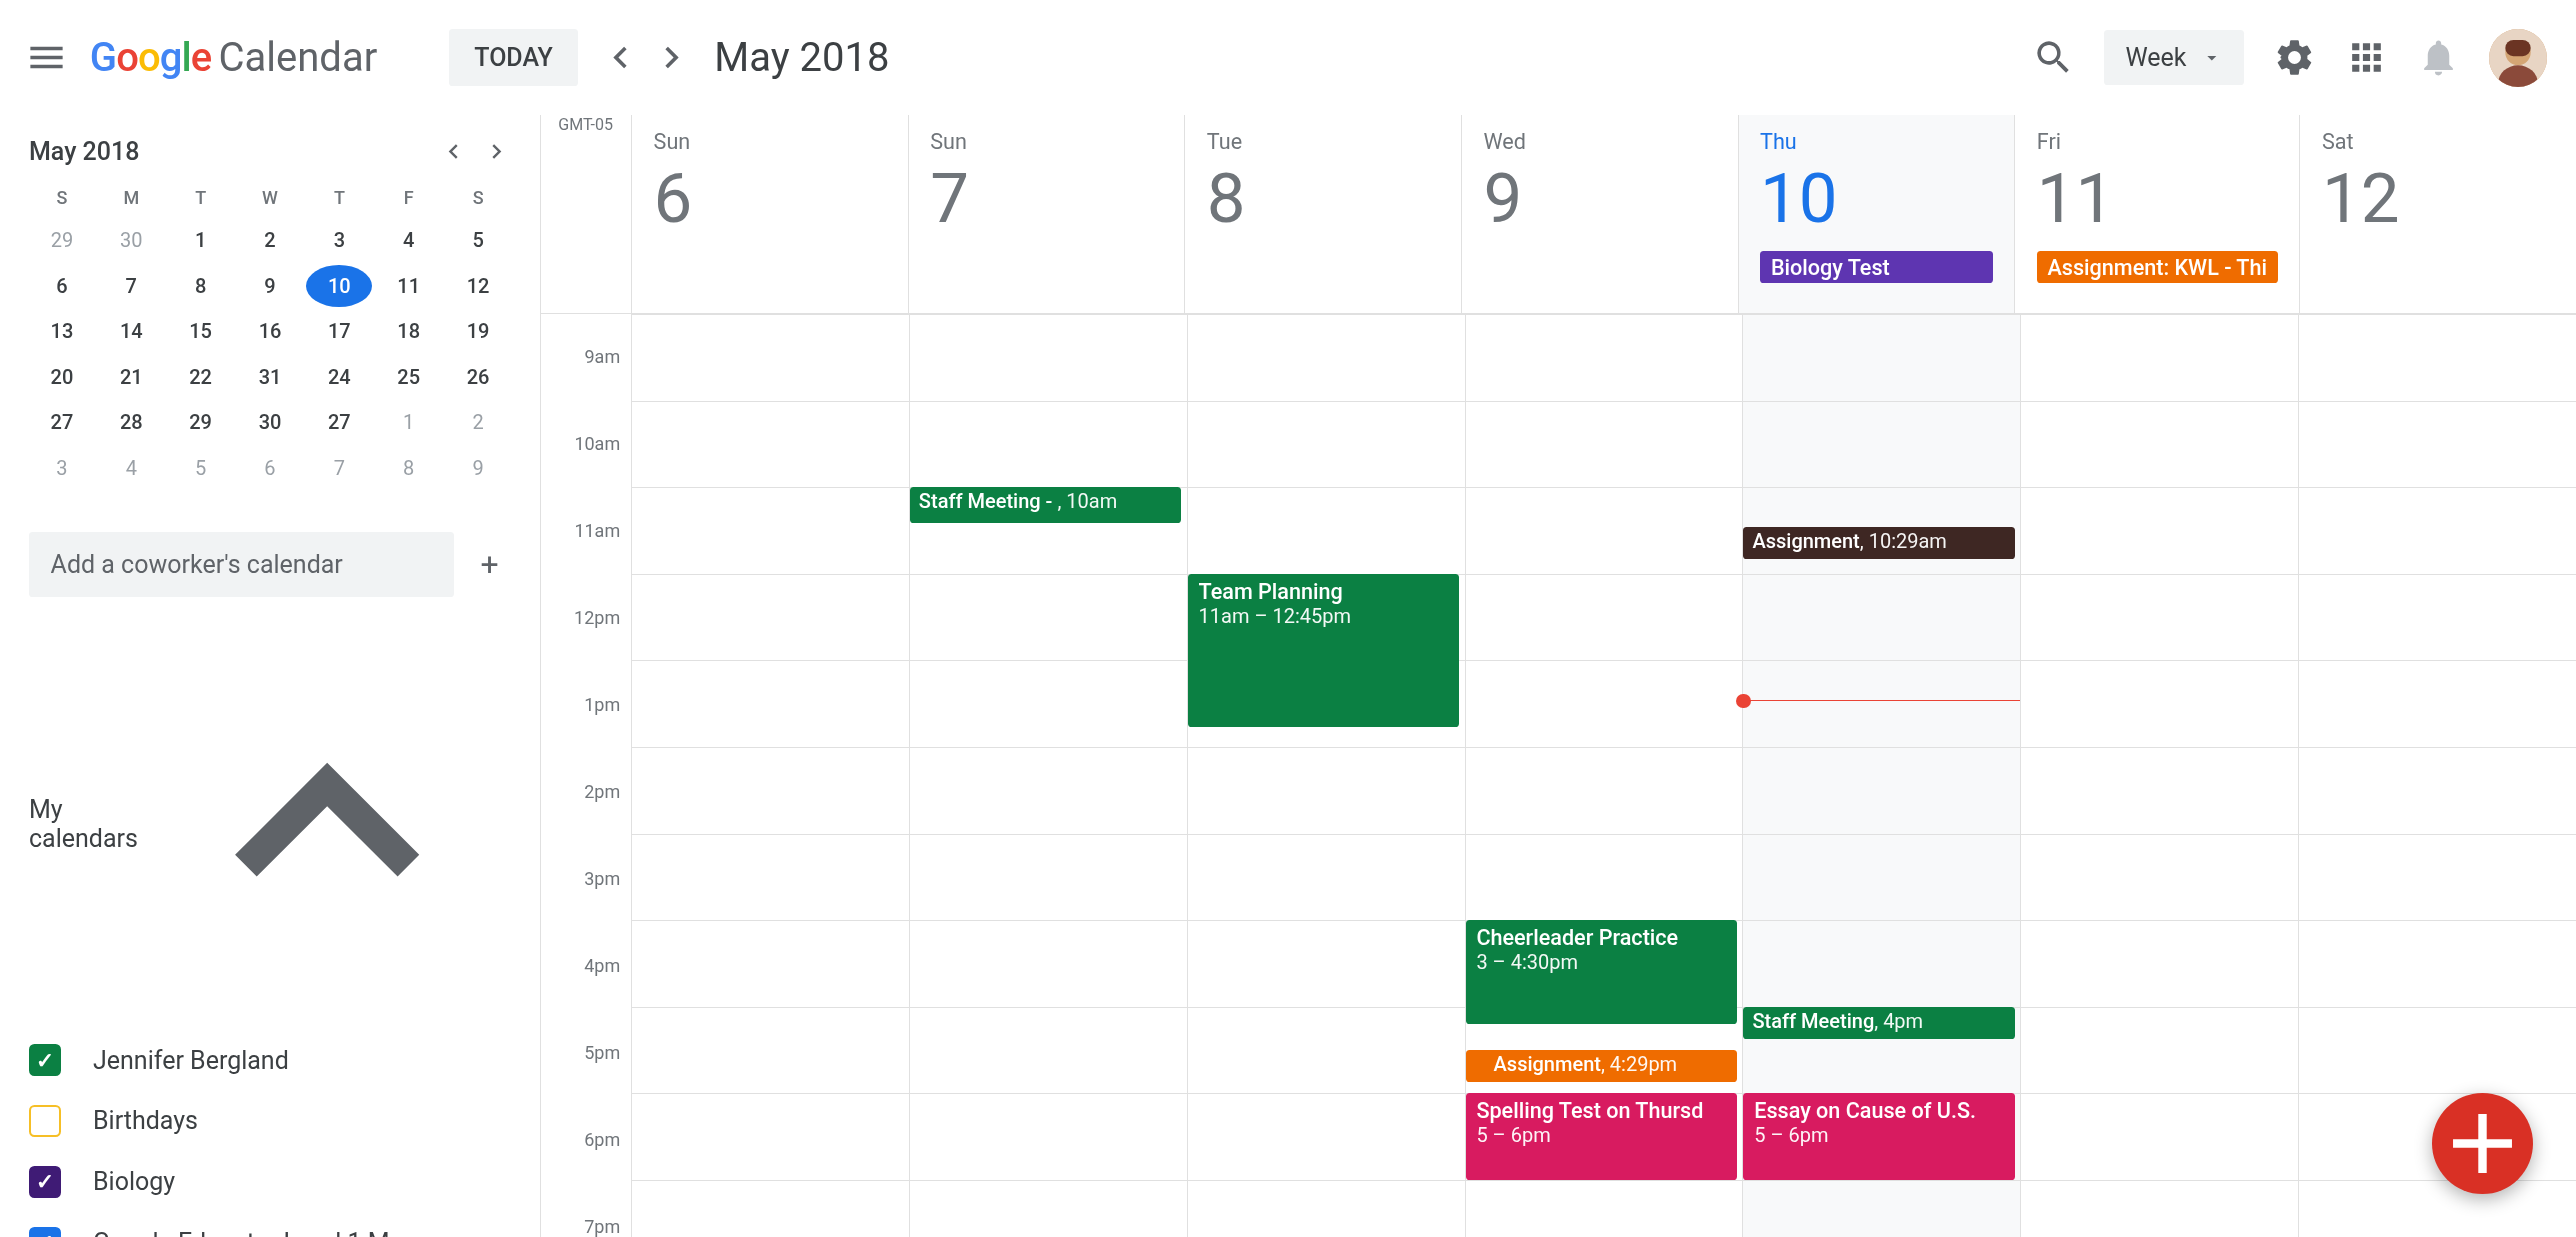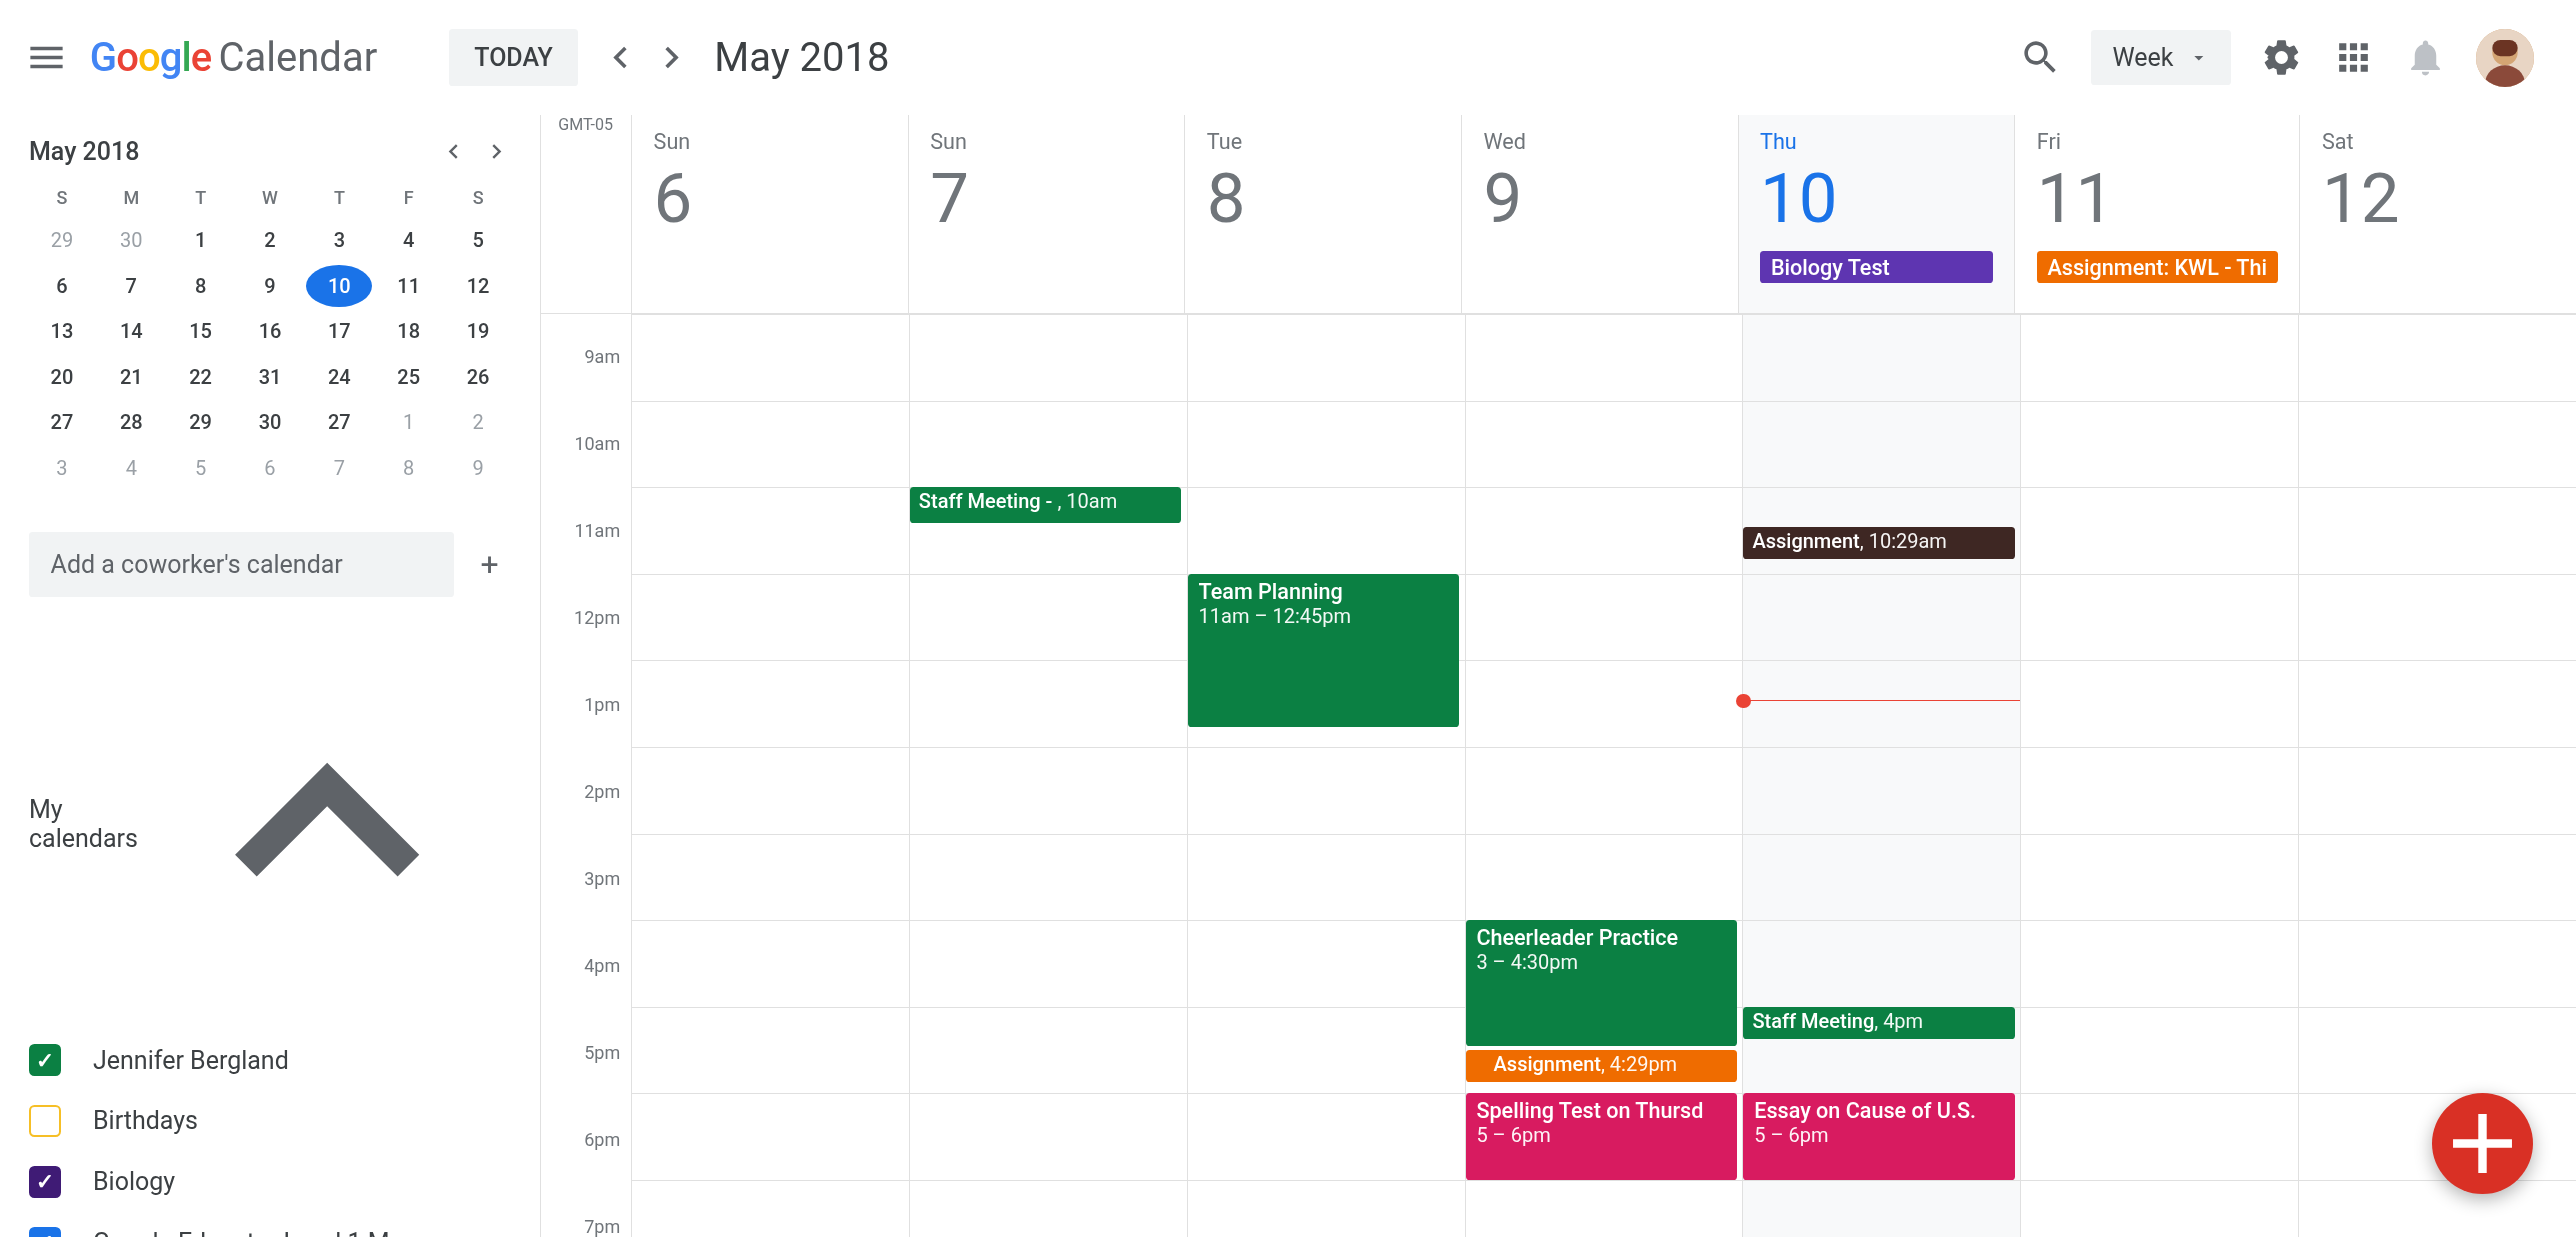--- a/index.html
+++ b/index.html
@@ -11,21 +11,21 @@
 .header{height:115px;display:flex;align-items:center;padding:0 14.4px;position:relative}
 .menu-btn{width:43px;height:43px;display:flex;align-items:center;justify-content:center;border-radius:50%;cursor:pointer;margin-left:10.8px}
 .logo-area{display:flex;align-items:center;margin-left:21.6px;gap:7.2px}
 .logo{font-size:40px;font-weight:500;letter-spacing:-0.9px}
 .logo .g1{color:#4285f4}.logo .g2{color:#ea4335}.logo .g3{color:#fbbc05}.logo .g4{color:#4285f4}.logo .g5{color:#34a853}.logo .g6{color:#ea4335}
 .app-name{font-size:40px;color:#5f6368;font-weight:400}
 .today-btn{margin-left:72px;background:#f1f3f4;border:none;padding:14.4px 25px;font-size:25px;font-weight:500;color:#3c4043;border-radius:3.6px;cursor:pointer}
 .nav-arrows{display:flex;margin-left:21.6px;gap:7.2px}
 .arrow-btn{width:43px;height:43px;display:flex;align-items:center;justify-content:center;cursor:pointer;border-radius:50%;color:#5f6368}
 .date-range{margin-left:21.6px;font-size:40px;color:#3c4043;font-weight:400}
-.header-right{position:absolute;right:42px;display:flex;align-items:center;gap:29px}
+.header-right{position:absolute;right:29px;display:flex;align-items:center;gap:29px}
 .search-btn,.gear-btn,.apps-btn,.bell-btn{width:43px;height:43px;display:flex;align-items:center;justify-content:center;cursor:pointer;border-radius:50%;color:#5f6368}
 .view-select{background:#f1f3f4;border:none;padding:12.6px 21.6px;font-size:25px;color:#3c4043;border-radius:3.6px;cursor:pointer;display:flex;align-items:center;gap:14.4px}
 .avatar{width:58px;height:58px;border-radius:50%;background:#d4a574;cursor:pointer;overflow:hidden;display:flex;align-items:center;justify-content:center}
 
 
 .body{display:flex;height:calc(100% - 115px)}
 .sidebar{width:541px;padding:14.4px 29px;overflow-y:auto;border-right:0.9px solid #e0e0e0;position:relative}
 .sidebar::-webkit-scrollbar{width:10.8px}
 .sidebar::-webkit-scrollbar-thumb{background:#dadce0;border-radius:5.4px}
 
@@ -356,21 +356,21 @@
               <div class="hour-line" style="top: 87px;"></div>
               <div class="hour-line" style="top: 173px;"></div>
               <div class="hour-line" style="top: 260px;"></div>
               <div class="hour-line" style="top: 346px;"></div>
               <div class="hour-line" style="top: 433px;"></div>
               <div class="hour-line" style="top: 520px;"></div>
               <div class="hour-line" style="top: 606px;"></div>
               <div class="hour-line" style="top: 693px;"></div>
               <div class="hour-line" style="top: 779px;"></div>
               <div class="hour-line" style="top: 866px;"></div>
-              <div class="event" style="top: 606px; height: 126px; background: rgb(11, 128, 67);">
+              <div class="event" style="top: 606px; height: 104px; background: rgb(11, 128, 67);">
                 <div class="event-title">Cheerleader Practice</div>
                 <div class="event-time">3 – 4:30pm</div>
               </div>
               <div class="event small" style="top: 736px; height: 32px; background: rgb(239, 108, 0); padding-left: 28px;"><div class="event-title">Assignment<span class="event-time">, 4:29pm</span></div></div>
               <div class="event" style="top: 779px; height: 87px; background: rgb(216, 27, 96);">
                 <div class="event-title">Spelling Test on Thursd</div>
                 <div class="event-time">5 – 6pm</div>
               </div>
             </div>
             <div class="day-col today-col" style="height: 996px;">

